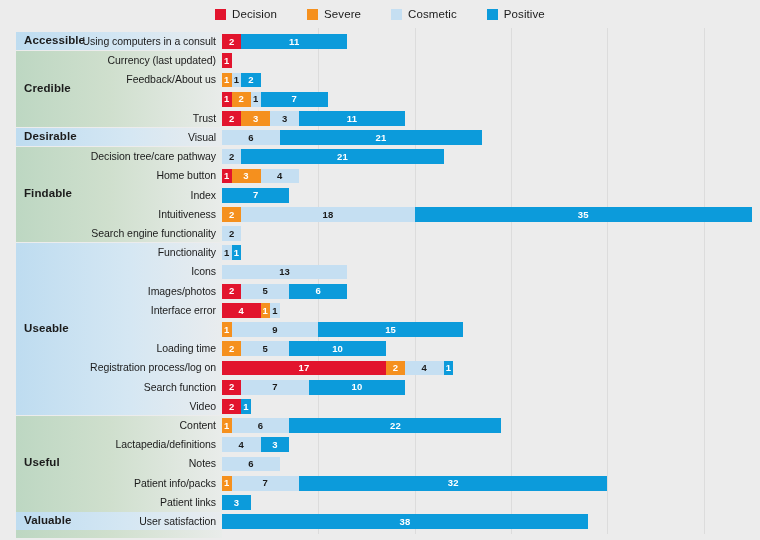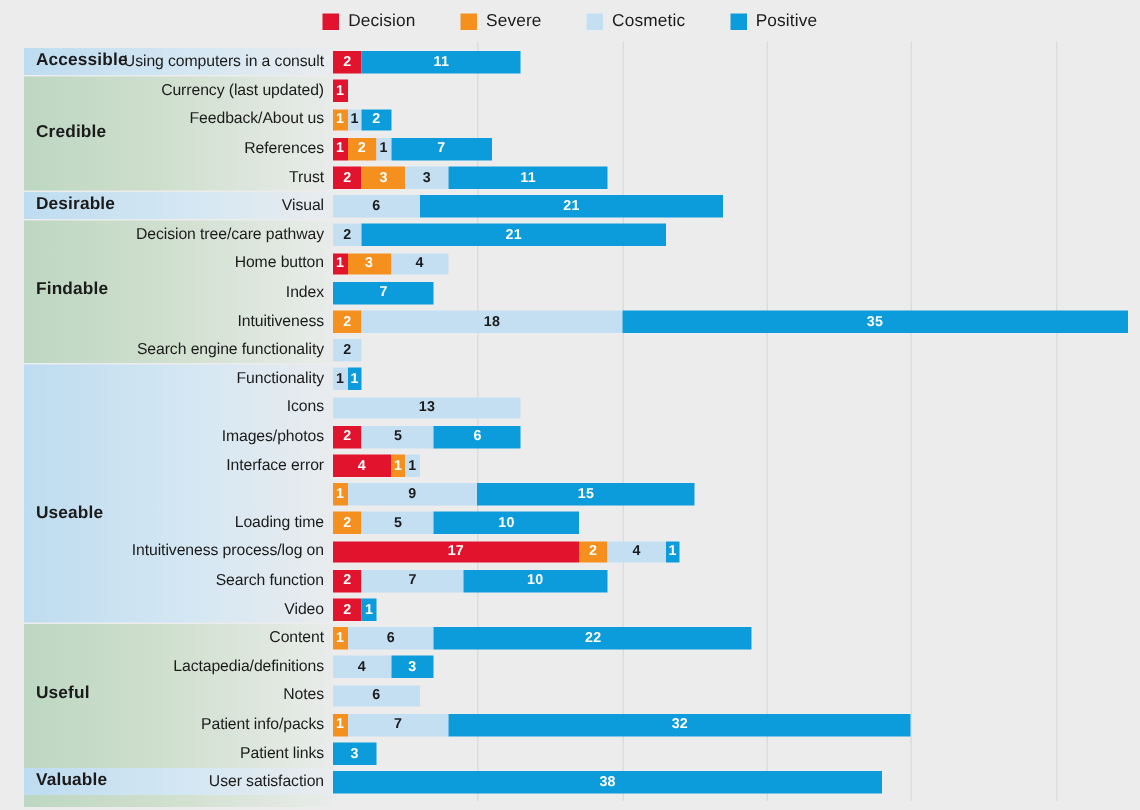--- a/index.html
+++ b/index.html
@@ -186,21 +186,21 @@
         <div class="group-block green" style="top: 23.2px; height: 75.4px;">
           <div class="group-name" style="top: 30.4px;">Credible</div>
         </div>
         <div class="group-block blue" style="top: 100px; height: 17.8px;">
           <div class="group-name" style="top: 1.6px;">Desirable</div>
         </div>
         <div class="group-block green" style="top: 119.2px; height: 94.6px;">
           <div class="group-name" style="top: 40px;">Findable</div>
         </div>
         <div class="group-block blue" style="top: 215.2px; height: 171.4px;">
-          <div class="group-name" style="top: 78.4px; margin-top: 14px;">Useable</div>
+          <div class="group-name" style="top: 78.4px;">Useable</div>
         </div>
         <div class="group-block green" style="top: 388px; height: 122px;">
           <div class="group-name" style="top: 40px;">Useful</div>
         </div>
         <div class="group-block blue" style="top: 484px; height: 17.8px;">
           <div class="group-name" style="top: 1.6px;">Valuable</div>
         </div>
       </div>
     <div id="rows">
         <div class="row" style="top: 4px;">
@@ -230,21 +230,20 @@
             </div>
             <div class="seg cosmetic" style="width: 9.63636px;">
               <span class="seg-val">1</span>
             </div>
             <div class="seg positive" style="width: 19.2727px;">
               <span class="seg-val">2</span>
             </div>
           </div>
         </div>
         <div class="row" style="top: 61.6px;">
-          <div class="row-label">References</div>
           <div class="bar-track">
             <div class="seg critical" style="width: 9.63636px;">
               <span class="seg-val">1</span>
             </div>
             <div class="seg severe" style="width: 19.2727px;">
               <span class="seg-val">2</span>
             </div>
             <div class="seg cosmetic" style="width: 9.63636px;">
               <span class="seg-val">1</span>
             </div>
@@ -404,21 +403,21 @@
             </div>
             <div class="seg cosmetic" style="width: 48.1818px;">
               <span class="seg-val">5</span>
             </div>
             <div class="seg positive" style="width: 96.3636px;">
               <span class="seg-val">10</span>
             </div>
           </div>
         </div>
         <div class="row" style="top: 330.4px;">
-          <div class="row-label">Intuitiveness process/log on</div>
+          <div class="row-label">Registration process/log on</div>
           <div class="bar-track">
             <div class="seg critical" style="width: 163.818px;">
               <span class="seg-val">17</span>
             </div>
             <div class="seg severe" style="width: 19.2727px;">
               <span class="seg-val">2</span>
             </div>
             <div class="seg cosmetic" style="width: 38.5455px;">
               <span class="seg-val">4</span>
             </div>

